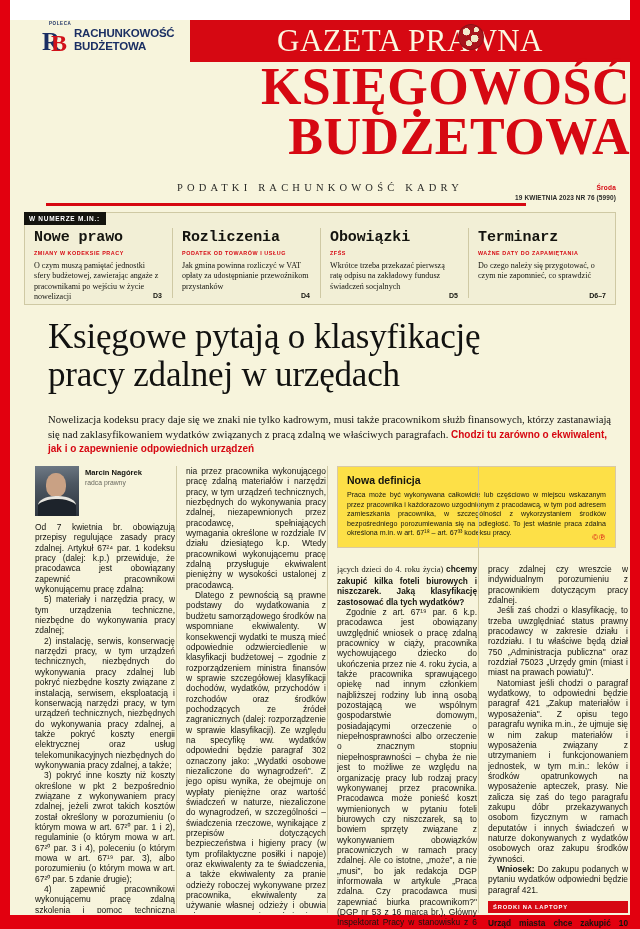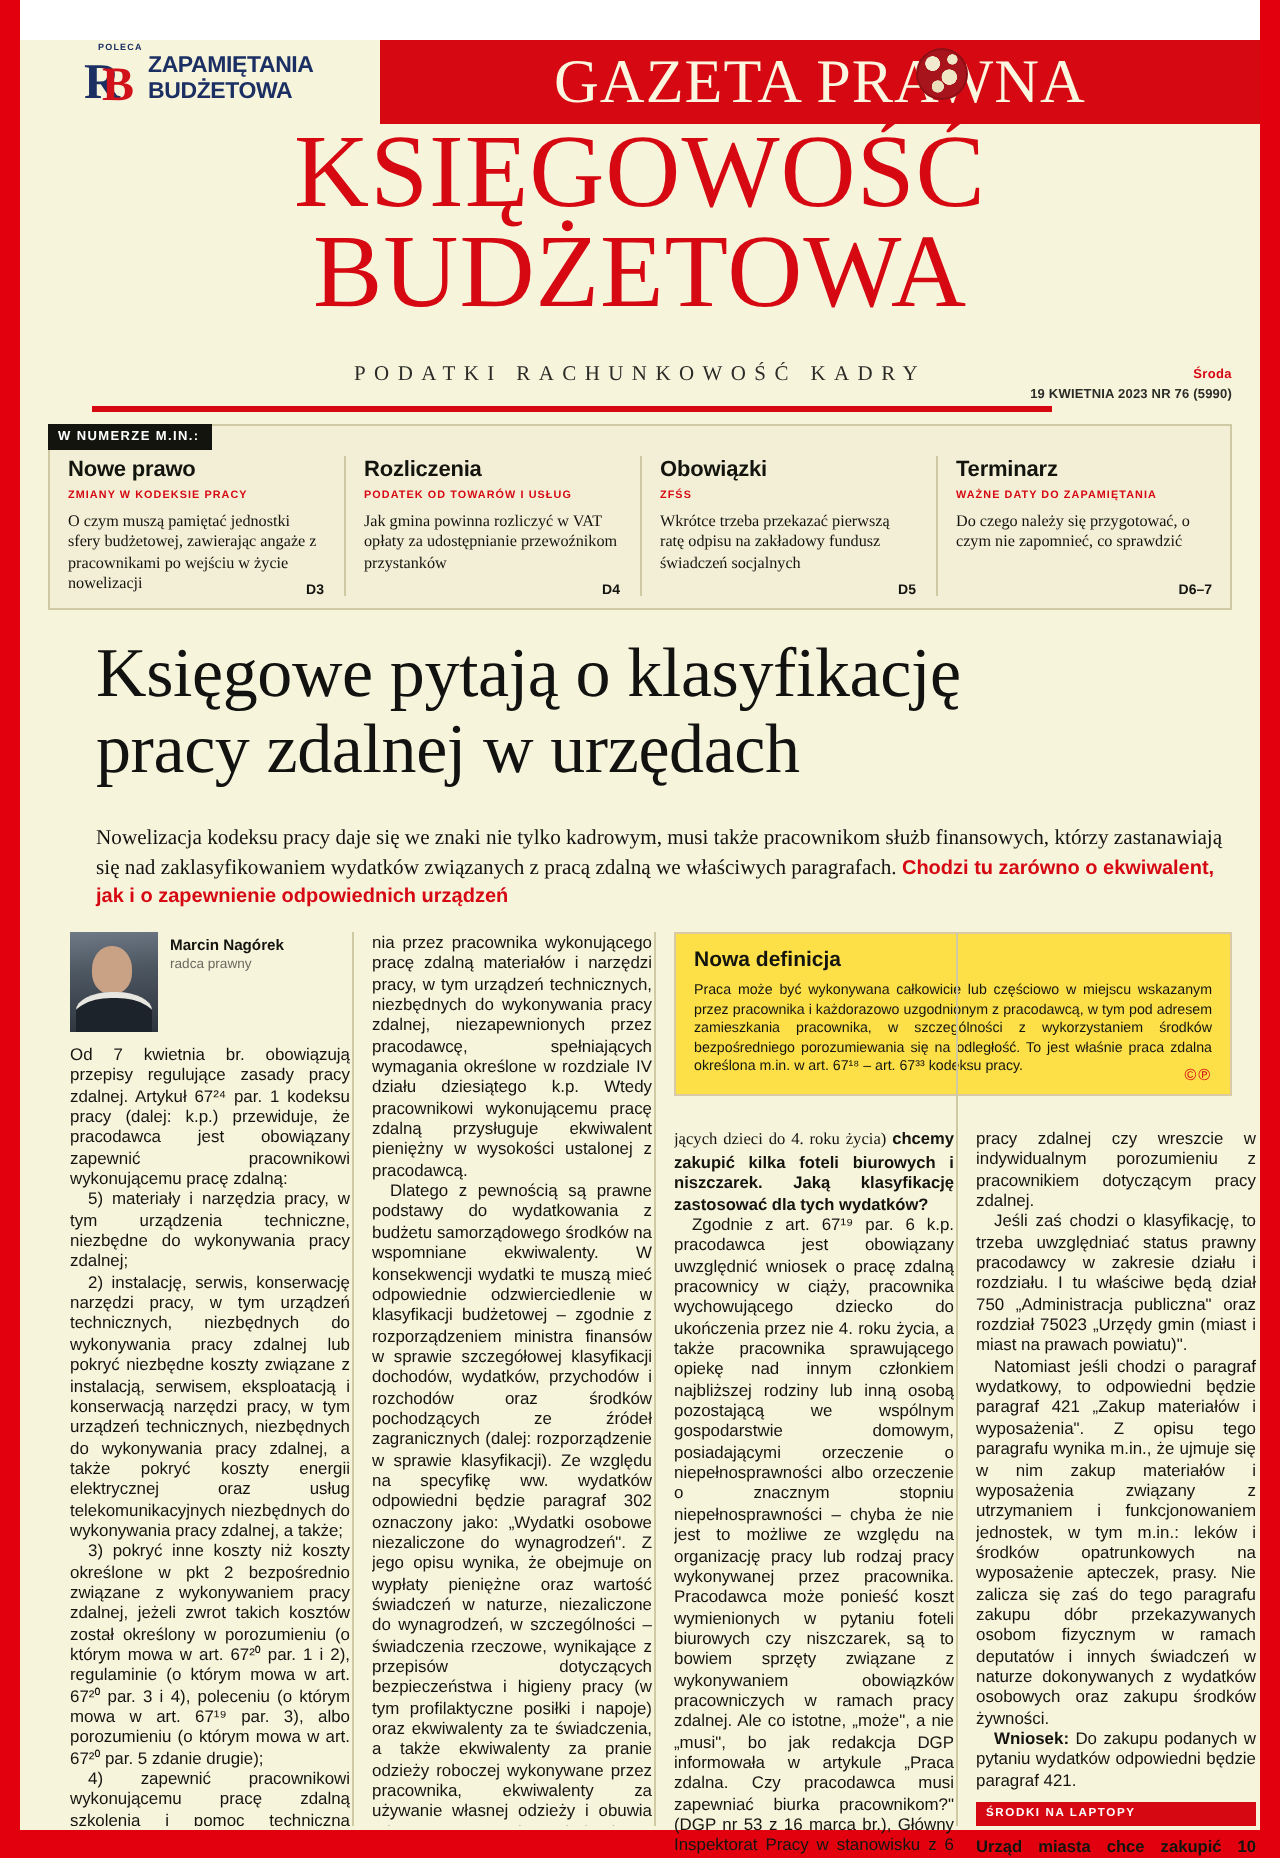--- a/index.html
+++ b/index.html
@@ -141,21 +141,22 @@
     color: #1b2f63;
     letter-spacing: -0.2px;
   }
 
   
   .bigtitle {
     position: absolute;
     left: 10px;
     top: 62px;
     width: 620px;
-    text-align: center;
+    text-align: right;
+    font-weight: bold;
   }
   .bigtitle .l1, .bigtitle .l2 {
     font-family: "Liberation Serif", serif;
     color: #d60812;
     font-size: 52px;
     line-height: 50px;
     letter-spacing: 0.5px;
     white-space: nowrap;
   }
   .subtitle {
@@ -240,23 +241,23 @@
   .wn-col + .wn-col::before {
     content: "";
     position: absolute;
     left: 0;
     top: 2px;
     bottom: 6px;
     width: 1px;
     background: #cfc9a4;
   }
   .wn-h {
-    font-family: Liberation Sans, sans-serif;
-    font-weight: bold;
-    font-size: 11px;
+    font-family: Liberation Mono, monospace;
+    font-weight: bold;
+    font-size: 15px;
     color: #14140f;
     letter-spacing: -0.1px;
   }
   .wn-k {
     margin-top: 4px;
     font-family: "Liberation Sans", sans-serif;
     font-weight: bold;
     font-size: 5.4px;
     letter-spacing: 0.55px;
     color: #d60812;
@@ -463,21 +464,21 @@
 
   <div class="masthead">
 
     <div class="logo-box">
       <div class="poleca">POLECA</div>
       <div class="rb-mark">
         <span class="rb-r">R</span>
         <span class="rb-b">B</span>
       </div>
       <div class="rb-words">
-        <div>ZAPAMIĘTANIA</div>
+        <div>RACHUNKOWOŚĆ</div>
         <div>BUDŻETOWA</div>
       </div>
     </div>
 
     <div class="gazeta-band">
       <div class="gazeta-text">GAZETA PRAWNA</div>
       <div class="globe-icon"></div>
     </div>
   </div>
 

